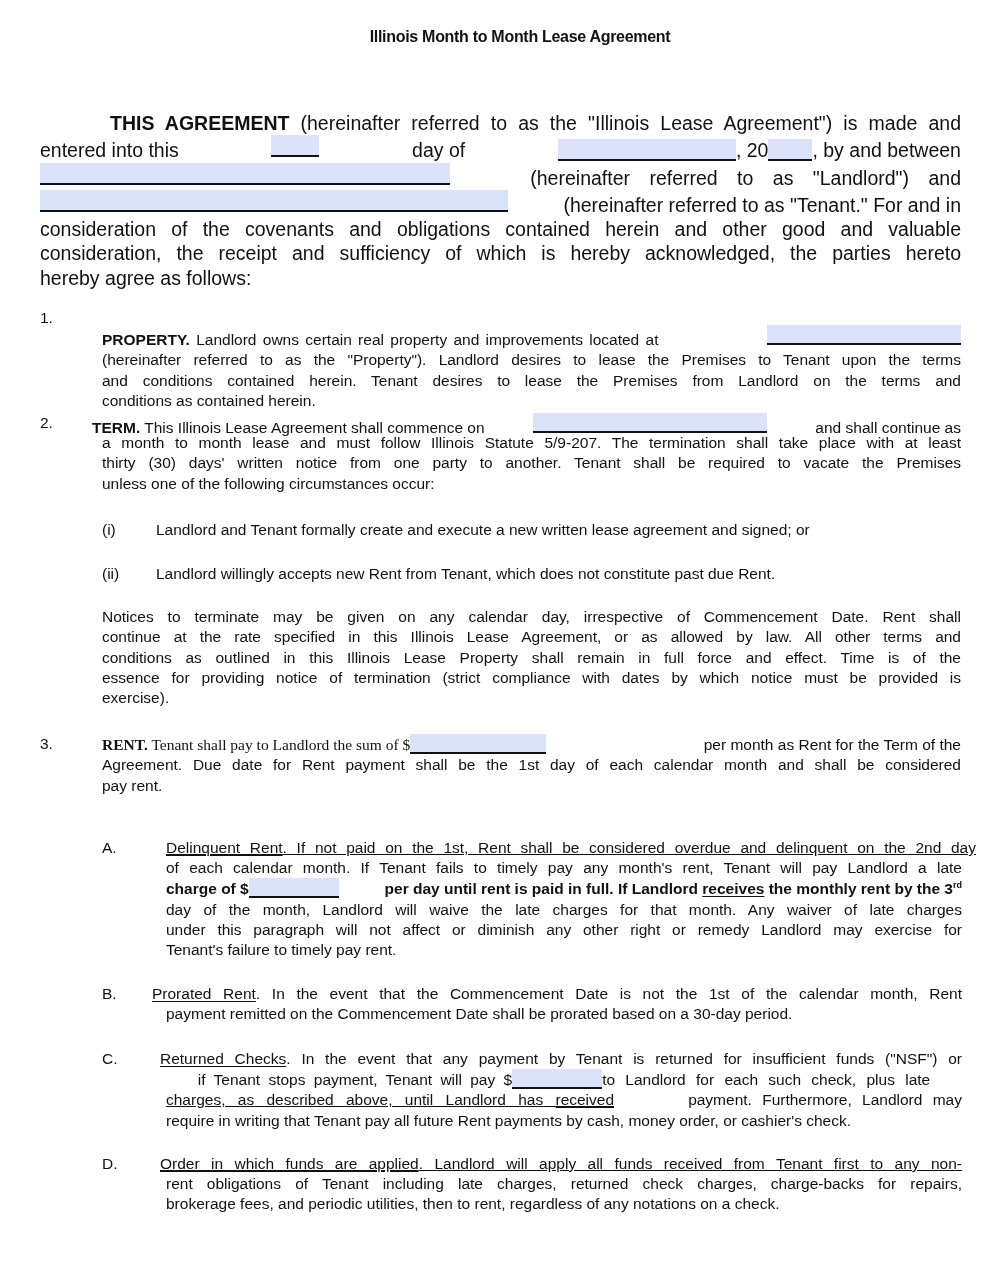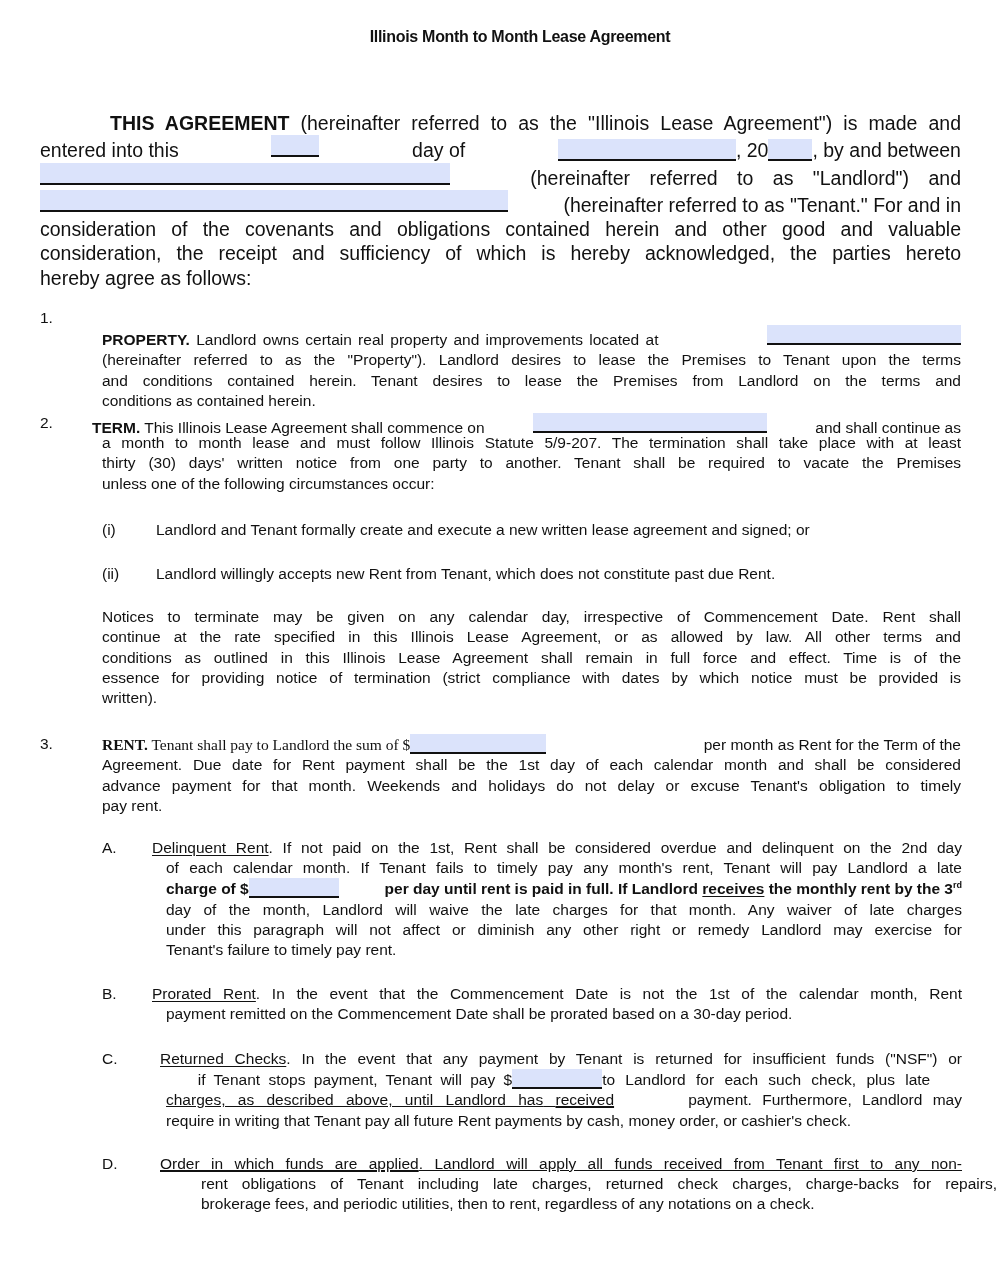--- a/index.html
+++ b/index.html
@@ -82,42 +82,41 @@
   </div>
   <div class="sec" style="left:102px;top:564px;width:860px;">
     <span class="num" style="left:0;top:0;">(ii)</span>
     <span class="num" style="left:54px;top:0;white-space:nowrap;">Landlord willingly accepts new Rent from Tenant, which does not constitute past due Rent.</span>
   </div>
 
   <div class="sec" style="left:102px;top:607px;width:859px;">
     <div class="body" style="left:0;top:0;width:859px;">
       <span class="jl">Notices to terminate may be given on any calendar day, irrespective of Commencement Date. Rent shall</span>
       <span class="jl">continue at the rate specified in this Illinois Lease Agreement, or as allowed by law. All other terms and</span>
-      <span class="jl">conditions as outlined in this Illinois Lease Agreement shall remain in full force and effect. Time is of the</span>
+      <span class="jl">conditions as outlined in this Illinois Lease Property shall remain in full force and effect. Time is of the</span>
       <span class="jl">essence for providing notice of termination (strict compliance with dates by which notice must be provided is</span>
-      <span class="jl last">written).</span>
+      <span class="jl last">exercise).</span>
     </div>
   </div>
 
   <div class="sec" style="left:40px;top:734px;width:921px;">
     <span class="num" style="left:0;top:0;">3.</span>
     <div class="body" style="left:62px;top:0;width:859px;">
       <span class="jl" style="display:flex;justify-content:space-between;align-items:baseline;">
         <span style="white-space:nowrap;font-family:Liberation Serif, serif;"><b>RENT.</b><span> Tenant shall pay to Landlord the sum of $</span><span class="field" style="width:136px;height:18px;"></span></span>
         <span>per month as Rent for the Term of the</span>
       </span>
       <span class="jl">Agreement. Due date for Rent payment shall be the 1st day of each calendar month and shall be considered</span>
-      <span class="jl">advance payment for that month. Weekends and holidays do not delay or excuse Tenant's obligation to timely</span>
       <span class="jl last">pay rent.</span>
     </div>
   </div>
 
   <div class="sec" style="left:102px;top:838px;width:860px;">
     <span class="num" style="left:0;top:0;">A.</span>
-    <div class="body" style="left:50px;top:0;width:810px;">
+    <div class="body" style="left:64px;top:0;width:810px;text-decoration:underline;">
       <span class="jl"><span class="u">Delinquent Rent</span><span>. If not paid on the 1st, Rent shall be considered overdue and delinquent on the 2nd day</span></span>
     </div>
     <div class="body" style="left:64px;top:20px;width:796px;">
       <span class="jl">of each calendar month. If Tenant fails to timely pay any month's rent, Tenant will pay Landlord a late</span>
       <span class="jl" style="display:flex;justify-content:space-between;align-items:baseline;font-weight:bold;">
         <span style="white-space:nowrap;"><span>charge of $</span><span class="field" style="width:90px;height:18px;"></span></span>
         <span style="white-space:nowrap;"><span>per day until rent is paid in full. If Landlord</span> <span class="u">receives</span><span> the monthly rent by the 3</span><sup>rd</sup></span>
       </span>
       <span class="jl">day of the month, Landlord will waive the late charges for that month. Any waiver of late charges</span>
       <span class="jl">under this paragraph will not affect or diminish any other right or remedy Landlord may exercise for</span>
@@ -151,19 +150,19 @@
       </span>
       <span class="jl last">require in writing that Tenant pay all future Rent payments by cash, money order, or cashier's check.</span>
     </div>
   </div>
 
   <div class="sec" style="left:102px;top:1154px;width:860px;">
     <span class="num" style="left:0;top:0;">D.</span>
     <div class="body" style="left:58px;top:0;width:802px;text-decoration:underline;">
       <span class="jl"><span class="u">Order in which funds are applied</span><span>. Landlord will apply all funds received from Tenant first to any non-</span></span>
     </div>
-    <div class="body" style="left:64px;top:20px;width:796px;margin-left:35px;">
+    <div class="body" style="left:64px;top:20px;width:796px;">
       <span class="jl">rent obligations of Tenant including late charges, returned check charges, charge-backs for repairs,</span>
       <span class="jl last">brokerage fees, and periodic utilities, then to rent, regardless of any notations on a check.</span>
     </div>
   </div>
 
 </div>
 
 </body></html>

